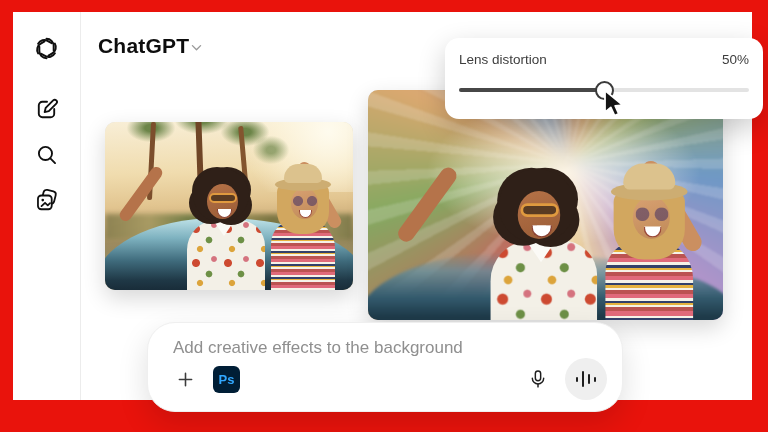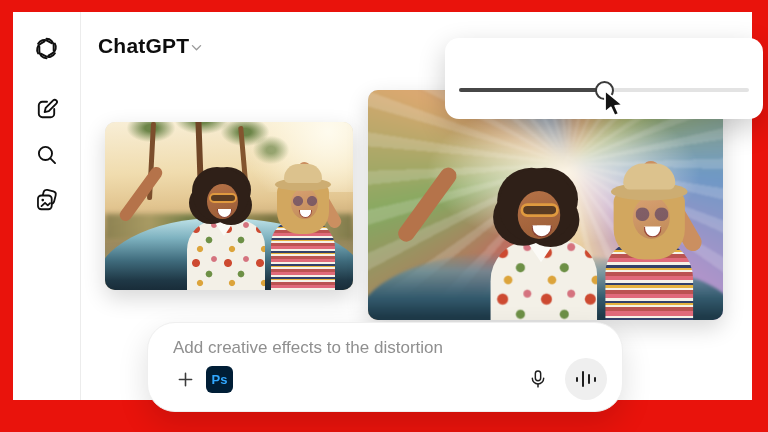--- a/index.html
+++ b/index.html
@@ -128,21 +128,21 @@
   
   .composer{
     position:absolute;left:147px;top:322px;width:476px;height:90px;z-index:7;
     background:#fff;border:1px solid #efefef;border-radius:28px;box-sizing:border-box;
     box-shadow:0 12px 30px rgba(0,0,0,.13);
   }
   .composer-text{position:absolute;left:25px;top:15px;font-size:17px;color:#8f8f8f;cursor:text;}
   .composer-row{position:absolute;left:25px;right:15px;bottom:11px;display:flex;align-items:center;}
   .plus-btn{width:24px;height:24px;display:flex;align-items:center;justify-content:center;cursor:pointer;}
   .ps-badge{
-    width:27px;height:27px;margin-left:9px;border-radius:6px;background:#001e36;
+    width:27px;height:27px;margin-left:16px;border-radius:6px;background:#001e36;
     display:flex;align-items:center;justify-content:center;
     font-size:13px;font-weight:700;color:#31a8ff;cursor:pointer;
   }
   .plugin-name{margin-left:9px;font-size:17px;font-weight:500;color:#2f8aff;cursor:pointer;}
   .composer-spacer{flex:1;}
   .mic-btn{width:26px;height:26px;display:flex;align-items:center;justify-content:center;cursor:pointer;margin-right:14px;}
   .voice-btn{
     width:42px;height:42px;border-radius:50%;background:#efefef;
     display:flex;align-items:center;justify-content:center;gap:3.5px;cursor:pointer;
   }
@@ -264,34 +264,38 @@
       <div class="hairB"></div>
         <div class="faceB"></div>
         <div class="hatBrim"></div>
         <div class="hatDome"></div>
       <div class="shadesB"></div>
         <div class="mouthB"></div>
     </div>
   </div>
 
   <div class="fx-panel">
+    <div class="fx-row">
+      <span class="fx-label">Lens distortion</span>
+      <span class="fx-value">50%</span>
+    </div>
     <div class="fx-track">
       <div class="fx-fill"></div>
       <div class="fx-handle"></div>
     </div>
   </div>
 
   <div class="cursor">
     <svg width="24" height="28" viewBox="0 0 12 14">
       <path d="M1 0.8 L1 11.6 L3.9 9.2 L5.8 13.3 L7.9 12.4 L6.1 8.4 L10 8.1 Z" fill="#141414" stroke="#ffffff" stroke-width="0.9" stroke-linejoin="round"></path>
     </svg>
   </div>
 
   <div class="composer">
-    <div class="composer-text">Add creative effects to the distortion</div>
+    <div class="composer-text">Add creative effects to the background</div>
     <div class="composer-row">
       <div class="plus-btn">
         <svg width="21" height="21" viewBox="0 0 24 24" fill="none" stroke="#3c3c3c" stroke-width="1.8" stroke-linecap="round">
           <path d="M12 5 V19 M5 12 H19"></path>
         </svg>
       </div>
       <div class="ps-badge">Ps</div>
       <div class="composer-spacer"></div>
       <div class="mic-btn">
         <svg width="22" height="22" viewBox="0 0 24 24" fill="none" stroke="#1f1f1f" stroke-width="1.6" stroke-linecap="round">

